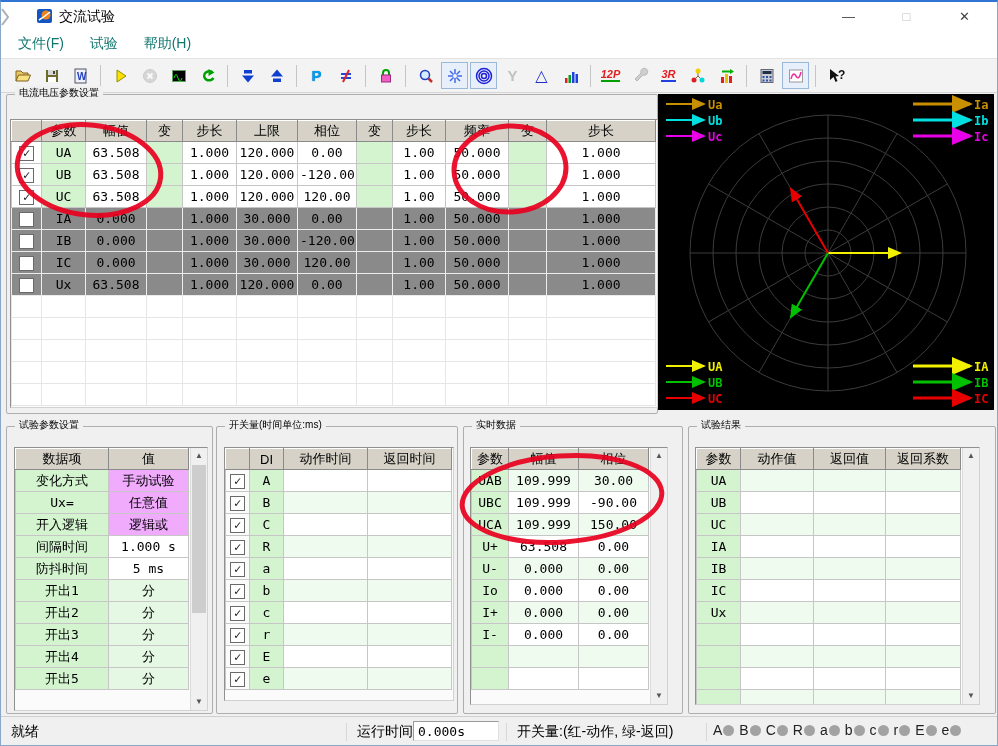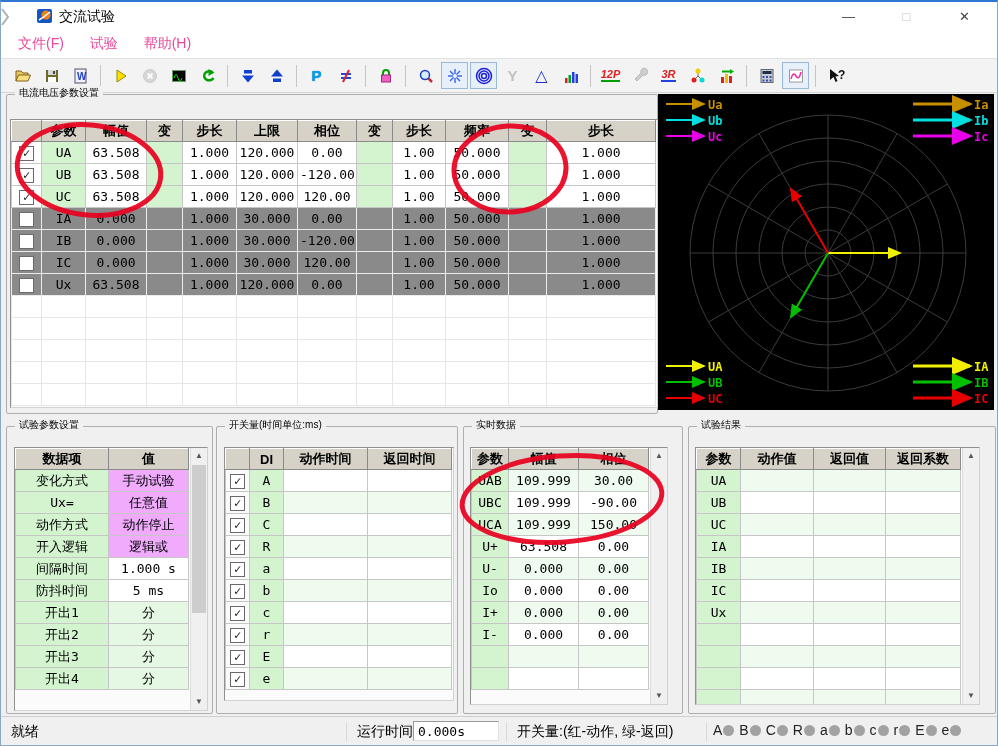--- a/index.html
+++ b/index.html
@@ -6,42 +6,42 @@
   .win{position:relative;width:998px;height:746px;background:#f0f0f0;overflow:hidden;
        border:1px solid #88a8c8;border-top:2px solid #2e75d4;box-sizing:border-box;}
   
   .titlebar{position:absolute;left:0;top:0;width:100%;height:29px;background:#ffffff;}
   .edge-artifact{position:absolute;left:0;top:3px;}
   .appicon{position:absolute;left:36px;top:6px;width:16px;height:16px;}
   .wtitle{position:absolute;left:58px;top:6px;font-size:14px;color:#000;}
   .capbtn{position:absolute;top:0;width:45px;height:29px;text-align:center;line-height:29px;font-size:13px;color:#444;}
   .capbtn.max{color:#c2c2c2;}
   .menubar{position:absolute;left:0;top:29px;width:100%;height:27px;background:#ffffff;font-size:14px;padding-left:6px;box-sizing:border-box;}
-  .mitem{display:inline-block;padding:4px 11px 0 11px;color:#ec4899;}
+  .mitem{display:inline-block;padding:4px 11px 0 11px;color:#0f766e;}
   .toolbar{position:absolute;left:0;top:56px;width:100%;height:35px;background:#f3f3f3;
            border-top:1px solid #e3e3e3;border-bottom:1px solid #d6d6d6;box-sizing:border-box;
            display:flex;align-items:center;padding-left:7px;}
   .tbtn{width:27px;height:27px;display:flex;align-items:center;justify-content:center;flex:none;margin:0 1px;box-sizing:border-box;}
   .tbtn.pressed{background:#e6effa;border:1px solid #9ab8d8;}
   .tbtn.disabled{opacity:.55;}
   .tsep{width:1px;height:22px;background:#c6c6c6;margin:0 5px;flex:none;}
   .tglyph{font-weight:bold;font-size:15px;line-height:1;}
   .g-p{color:#00a0f0;text-shadow:0 0 1px #0050a0;}
   .g-y{color:#9a9a9a;}
   .g-delta{color:#2030d0;font-size:16px;}
   .g-12p,.g-3r{color:#e02020;font-style:italic;font-size:11px;border-bottom:2px solid #00a000;}
   .g-3r{border-bottom:2px solid #2040e0;}
   
   .gbox{position:absolute;border:1px solid #aeaeae;border-radius:2px;background:#f0f0f0;}
   .glabel{position:absolute;top:-9px;left:8px;background:#f0f0f0;padding:0 4px;font-size:10px;color:#000;white-space:nowrap;}
   
   .twrap{position:absolute;overflow:hidden;border:1px solid #909090;border-right-color:#d2d2d2;border-bottom-color:#d2d2d2;background:#fbfbfb;}
   table.t{border-collapse:collapse;table-layout:fixed;font-size:13px;}
   .t th{background:#d6d2c8;border:1px solid;border-color:#ffffff #8a8a8a #8a8a8a #ffffff;
-        font-weight:bold;height:20px;padding:0;font-size:13px;color:#000;overflow:hidden;white-space:nowrap;}
+        font-weight:normal;height:20px;padding:0;font-size:13px;color:#000;overflow:hidden;white-space:nowrap;}
   .t td{height:21px;padding:0 2px;text-align:center;border:1px solid #c6c6c6;
         font-family:"DejaVu Sans Mono","Liberation Mono",monospace;font-size:13px;color:#000;
         overflow:hidden;white-space:nowrap;}
   tr.row-on td{background:#fff;}
   tr.row-on td.gcol{background:#d4f4d0;}
   tr.row-off td{background:#8a8a8a;border-color:#ececec;}
   tr.row-empty td{background:#fff;border-color:#e6e6e6;}
   tr.focus td{border-top:1px dotted #222;border-bottom:1px dotted #222;}
   .cb{display:inline-block;width:13px;height:13px;background:#fff;border:1px solid #6a6a6a;
       line-height:12px;font-size:12px;font-weight:bold;color:#111;vertical-align:middle;text-align:center;}
@@ -599,24 +599,20 @@
             <tr>
               <td class="icol">变化方式</td>
               <td class=" v-y">手动试验</td>
             </tr>
 
             <tr>
               <td class="icol">Ux=</td>
               <td class=" v-y">任意值</td>
             </tr>
 
-            <tr>
-              <td class="icol">动作方式</td>
-              <td class=" v-y">动作停止</td>
-            </tr>
 
             <tr>
               <td class="icol">开入逻辑</td>
               <td class=" v-y">逻辑或</td>
             </tr>
 
             <tr>
               <td class="icol">间隔时间</td>
               <td class=" v-w">1.000 s</td>
             </tr>
@@ -639,20 +635,24 @@
             <tr>
               <td class="icol">开出3</td>
               <td class=" v-g">分</td>
             </tr>
 
             <tr>
               <td class="icol">开出4</td>
               <td class=" v-g">分</td>
             </tr>
 
+            <tr>
+              <td class="icol">开出5</td>
+              <td class=" v-g">分</td>
+            </tr>
 
         </tbody>
       </table>
       <div class="sb">
         <div class="ar up">▲</div>
         <div class="thumb" style="top:17px;height:148px"></div>
         <div class="ar dn">▼</div>
       </div>
     </div>
   </div>

